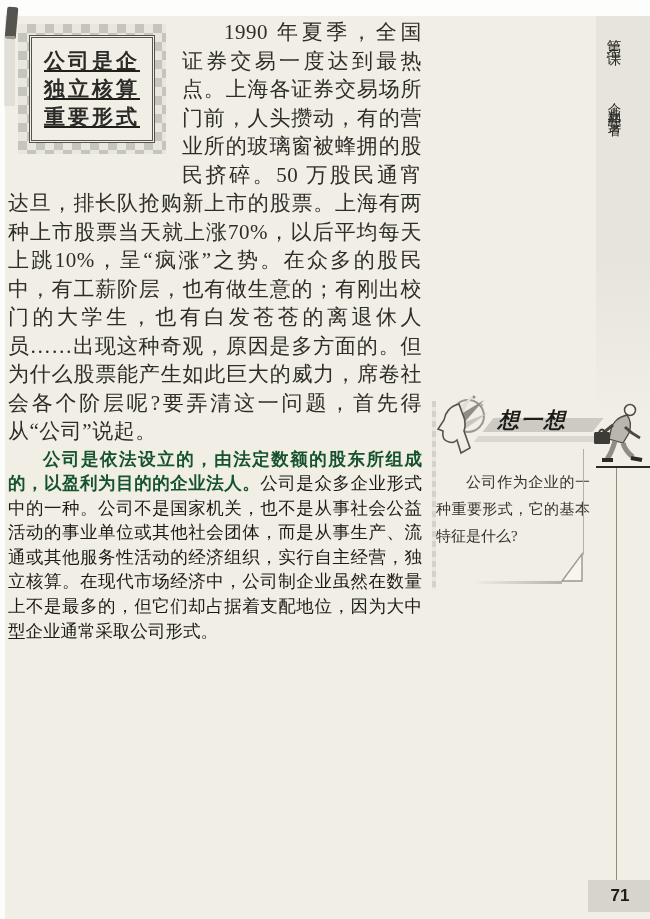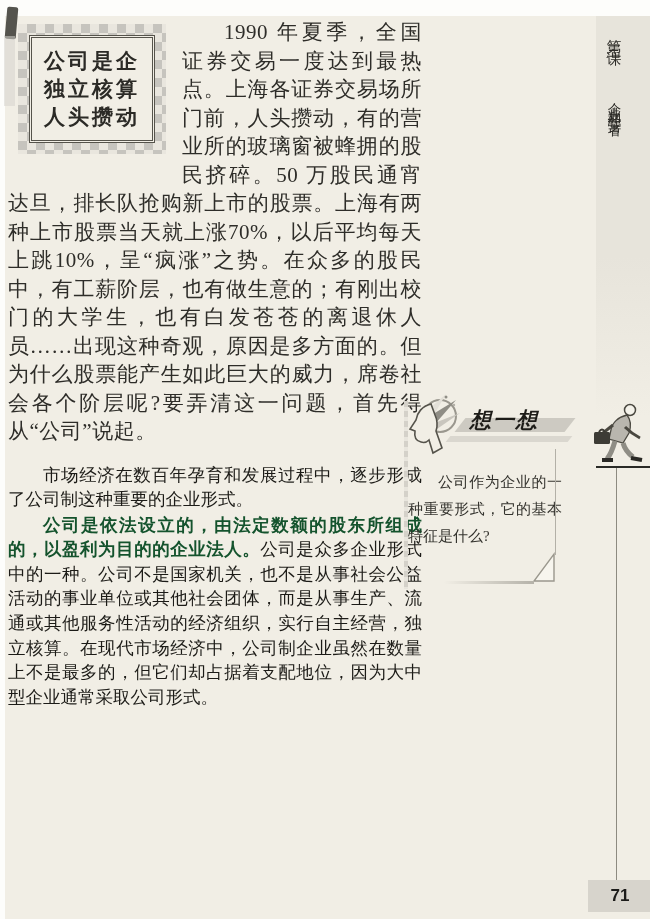--- a/index.html
+++ b/index.html
@@ -31,38 +31,39 @@
     writing-mode:vertical-rl; font-size:13.5px; letter-spacing:4px; color:#2b2a26;
   }
 
   
   .main-col { position:absolute; left:8px; top:18px; width:414px; }
 
   .title-box {
     float:left; width:148px; height:130px;
     margin:6px 16px 8px 10px; padding:11px;
     background:repeating-conic-gradient(#c6c4be 0% 25%, #e9e6de 25% 50%) 0 0 / 18px 18px;
+    text-decoration:underline;
   }
   .title-inner {
     width:100%; height:100%; background:#f1eee5;
     border:3px double #55534b;
     display:flex; flex-direction:column; justify-content:center; align-items:center; gap:7px;
   }
   .title-line { font-size:21px; font-weight:bold; letter-spacing:3px; line-height:1; color:#2b2a26; }
 
   p { text-align:justify; }
   .story { font-size:21px; line-height:28.5px; text-indent:2em; color:#2e2d29; letter-spacing:.5px; }
   .body-p { font-size:17.5px; line-height:24.6px; text-indent:2em; color:#1c1b17; }
   .p-market { margin-top:17px; }
   .p-def { margin-top:1px; }
   .p-def .bold { font-family:"Liberation Sans","DejaVu Sans",sans-serif; font-weight:bold; color:#14532d; }
   .p-history { margin-top:40px; font-size:17.5px; line-height:25px; text-indent:2em; color:#2e2d29; letter-spacing:.5px; }
 
   
-  .think-box { position:absolute; left:404px; top:393px; width:166px; height:204px; }
+  .think-box { position:absolute; left:432px; top:393px; width:166px; height:204px; }
   .think-left-border {
     position:absolute; left:0; top:8px; width:4px; height:188px;
     background:repeating-linear-gradient(180deg,#d4d1c9 0 6px,#e8e5dd 6px 10px);
   }
   .think-head { position:absolute; left:-4px; top:-2px; }
   .think-bar1 { position:absolute; left:56px; top:25px; width:110px; height:14px; background:#cdcac2; transform:skewX(-38deg); }
   .think-bar2 { position:absolute; left:44px; top:43px; width:122px; height:6px; background:#dad7cf; transform:skewX(-38deg); }
   .think-title {
     position:absolute; left:66px; top:13px; z-index:2;
     font-size:21px; font-weight:bold; font-style:italic; letter-spacing:2px; color:#1d1c18;
@@ -101,25 +102,24 @@
 
   <div class="side-strip"></div>
   <div class="side-lesson">第三课</div>
   <div class="side-chapter">企业和经营者</div>
 
   <div class="main-col">
     <div class="title-box">
       <div class="title-inner">
         <div class="title-line">公司是企</div>
         <div class="title-line">独立核算</div>
-        <div class="title-line">人头攒动</div>
+        <div class="title-line">重要形式</div>
       </div>
     </div>
     <p class="story">1990 年夏季，全国证券交易一度达到最热点。上海各证券交易场所门前，人头攒动，有的营业所的玻璃窗被蜂拥的股民挤碎。50 万股民通宵达旦，排长队抢购新上市的股票。上海有两种上市股票当天就上涨70%，以后平均每天上跳10%，呈“疯涨”之势。在众多的股民中，有工薪阶层，也有做生意的；有刚出校门的大学生，也有白发苍苍的离退休人员……出现这种奇观，原因是多方面的。但为什么股票能产生如此巨大的威力，席卷社会各个阶层呢?要弄清这一问题，首先得从“公司”说起。</p>
-    <p class="body-p p-market">市场经济在数百年孕育和发展过程中，逐步形成了公司制这种重要的企业形式。</p>
     <p class="body-p p-def"><span class="bold">公司是依法设立的，由法定数额的股东所组成的，以盈利为目的的企业法人。</span><span>公司是众多企业形式中的一种。公司不是国家机关，也不是从事社会公益活动的事业单位或其他社会团体，而是从事生产、流通或其他服务性活动的经济组织，实行自主经营，独立核算。在现代市场经济中，公司制企业虽然在数量上不是最多的，但它们却占据着支配地位，因为大中型企业通常采取公司形式。</span></p>
 
   </div>
 
   <div class="think-box">
     <div class="think-left-border"></div>
     <div class="think-bar1"></div>
     <div class="think-bar2"></div>
     <div class="think-title">想一想</div>
     <span class="think-head">

